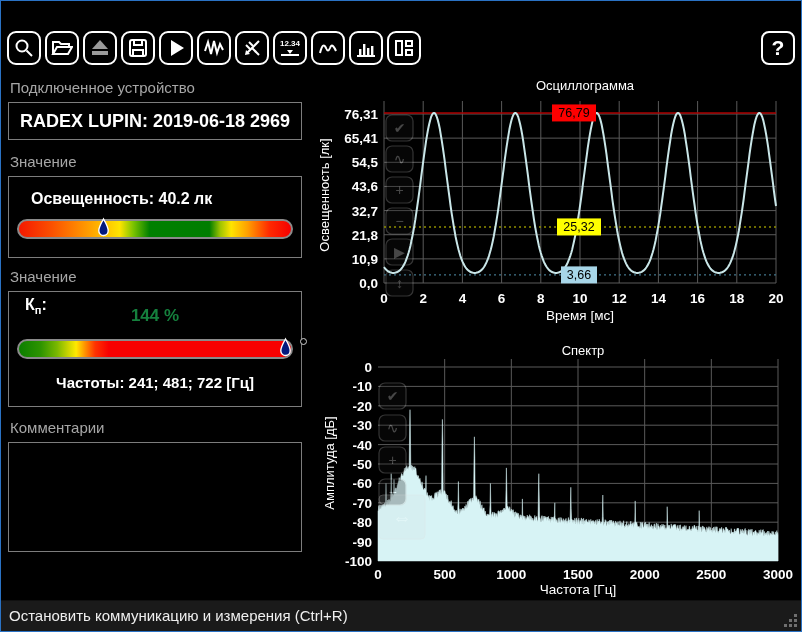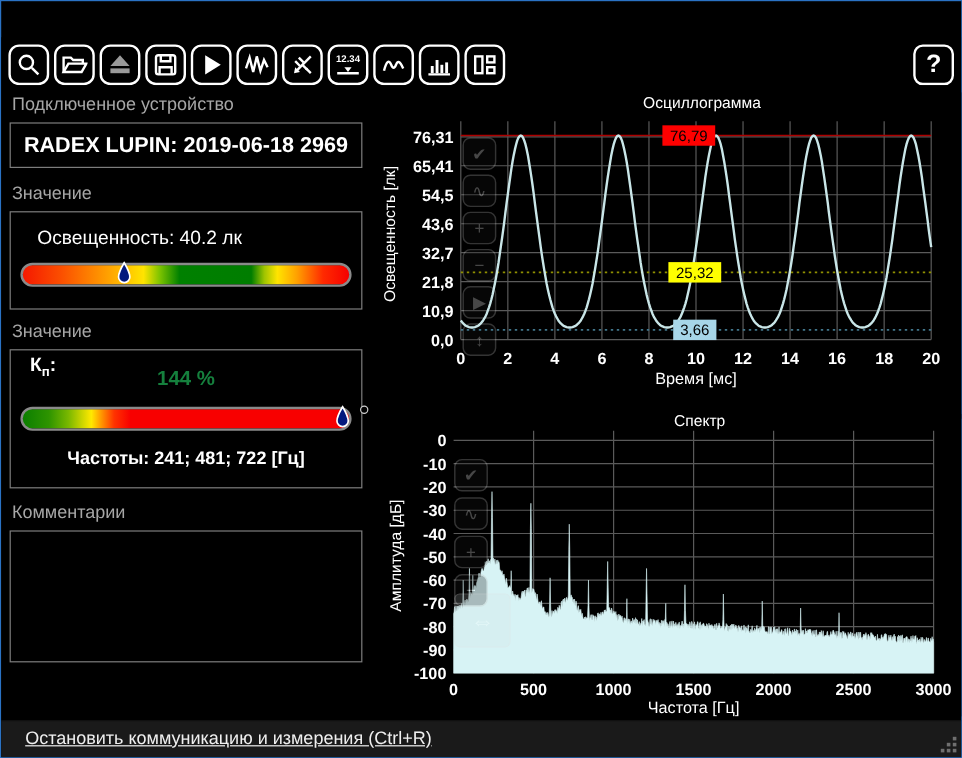--- a/index.html
+++ b/index.html
@@ -8,60 +8,60 @@
   .window{position:relative;width:802px;height:632px;background:#000;border:1px solid #2a72c4;overflow:hidden;}
 
   
   .titlebar{position:absolute;top:0;left:0;right:0;height:30px;background:#fff;display:flex;align-items:center;}
   .app-icon{margin:0 6px 0 9px;width:18px;height:14px;flex:0 0 auto;}
   .title-text{font-size:12px;color:#000;flex:1 1 auto;white-space:nowrap;}
   .win-btn{width:46px;height:30px;display:flex;align-items:center;justify-content:center;font-size:13px;color:#222;cursor:default;}
   .win-btn.close{font-size:14px;}
 
   
-  .toolbar{position:absolute;top:30px;left:0;right:0;height:40px;background:#000;display:flex;align-items:flex-end;padding:0 4px;}
+  .toolbar{position:absolute;top:30px;left:0;right:0;height:40px;background:#000;display:flex;align-items:flex-start;padding:0 4px;}
   .tbtn{width:34px;height:34px;margin:0 2px;border:2px solid #fff;border-radius:9px;display:flex;align-items:center;justify-content:center;background:#000;flex:0 0 auto;}
   .tbtn svg{display:block;}
   .tbtn .num{font-size:8px;font-weight:bold;color:#fff;line-height:1;letter-spacing:0;}
   .tbtn.numeric{flex-direction:column;gap:1px;}
   .tb-spacer{flex:1 1 auto;}
   .tbtn.help{font-size:21px;font-weight:bold;color:#fff;border-radius:8px;}
 
   
   .content{position:absolute;top:70px;left:0;right:0;bottom:31px;background:#000;}
 
   
   .left-panel{position:absolute;left:7px;top:0;width:294px;}
   .section-header{color:#a6a6a6;font-size:15px;margin:8px 0 6px 2px;}
   .box{border:1px solid #7d7d7d;background:#000;position:relative;}
   .device-box{height:38px;display:flex;align-items:center;justify-content:center;}
   .device-text{color:#fff;font-weight:bold;font-size:18px;}
   .value-box{height:82px;}
-  .reading{color:#fff;font-weight:normal;font-size:16px;margin:13px 0 0 22px;}
+  .reading{color:#fff;font-weight:bold;font-size:16px;margin:13px 0 0 22px;}
   .scale-wrap{position:relative;margin:11px 8px 0 8px;height:20px;}
   .scale-bar{height:20px;border:2px solid #8a8a8a;border-radius:10px;}
   .scale-bar.lux{background:linear-gradient(to right,#f51800 0%,#fb5000 12%,#ffa000 26%,#ffe400 37%,#7cc300 42%,#008000 48%,#007d00 70%,#9fc400 74%,#ffe400 78%,#ffa000 84%,#ff2a00 92%,#f50000 100%);}
   .scale-bar.kp{background:linear-gradient(to right,#0b7e00 0%,#2e9400 8%,#7ab800 14%,#c8d400 18%,#ffe900 21%,#ff9900 24%,#ff3300 28%,#f80000 33%,#f80000 100%);}
   .drop{position:absolute;top:-3px;width:13px;height:24px;}
   .pulsation-box{height:116px;}
   .kp-label{position:absolute;left:16px;top:4px;color:#fff;font-weight:bold;font-size:16px;}
   .kp-label sub{font-size:11px;}
   .kp-value{text-align:center;color:#15803d;font-weight:bold;font-size:17px;padding-top:14px;}
   .freq-text{text-align:center;color:#fff;font-weight:bold;font-size:15px;margin-top:15px;}
   .comments-box{height:110px;width:100%;background:#000;border:1px solid #7d7d7d;resize:none;outline:none;color:#fff;font-family:"Liberation Sans",sans-serif;font-size:13px;padding:4px;}
   .round-handle{position:absolute;width:7px;height:7px;border:1px solid #cfcfcf;border-radius:50%;background:#000;}
 
   
   .chart{position:absolute;background:#000;}
   #osc{left:312px;top:6px;width:490px;height:272px;}
   #spec{left:312px;top:274px;width:490px;height:252px;}
 
   
   .statusbar{position:absolute;left:0;right:0;bottom:0;height:31px;background:#1a1a1a;border-top:1px solid #101010;}
-  .status-text{color:#efefef;font-size:15px;line-height:29px;padding-left:20px;text-decoration:underline;}
+  .status-text{color:#efefef;font-size:15px;line-height:29px;padding-left:8px;}
   .grip{position:absolute;right:4px;bottom:4px;width:14px;height:14px;}
   .grip i{position:absolute;width:3px;height:3px;background:#6f6f6f;}
 </style>
 </head>
 <body>
 
 <div class="window">
 
 
   <div class="toolbar">

